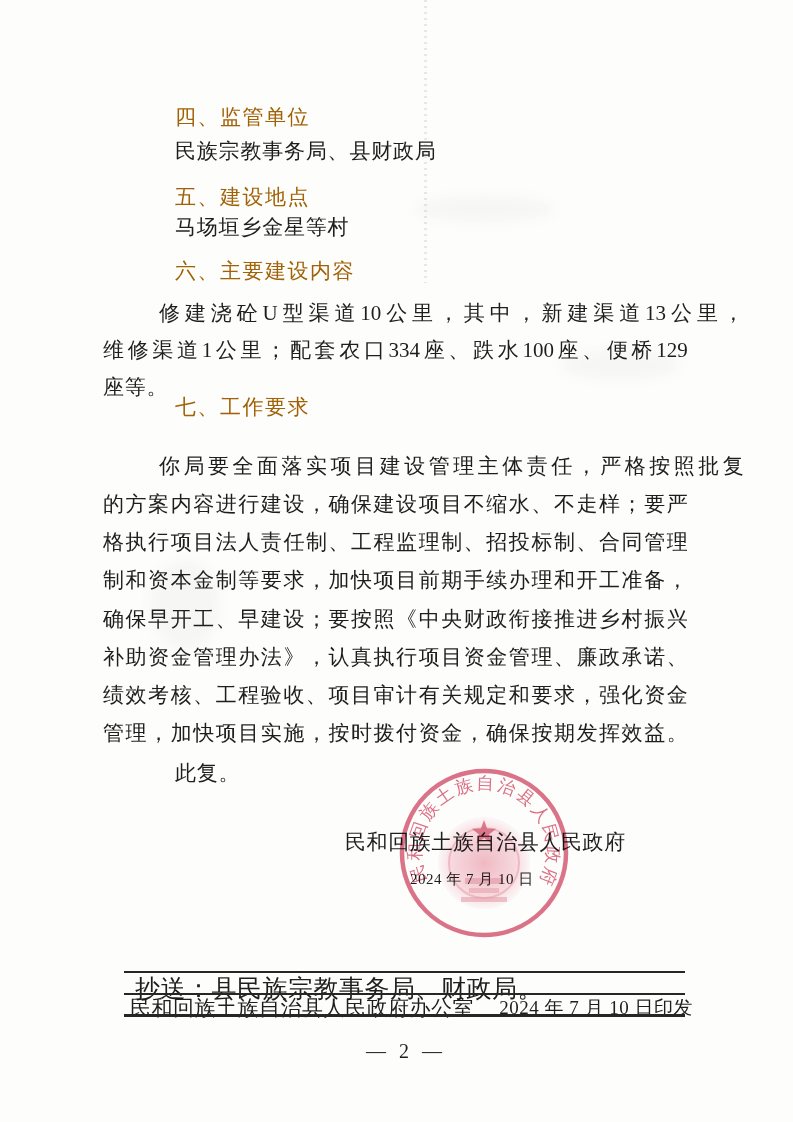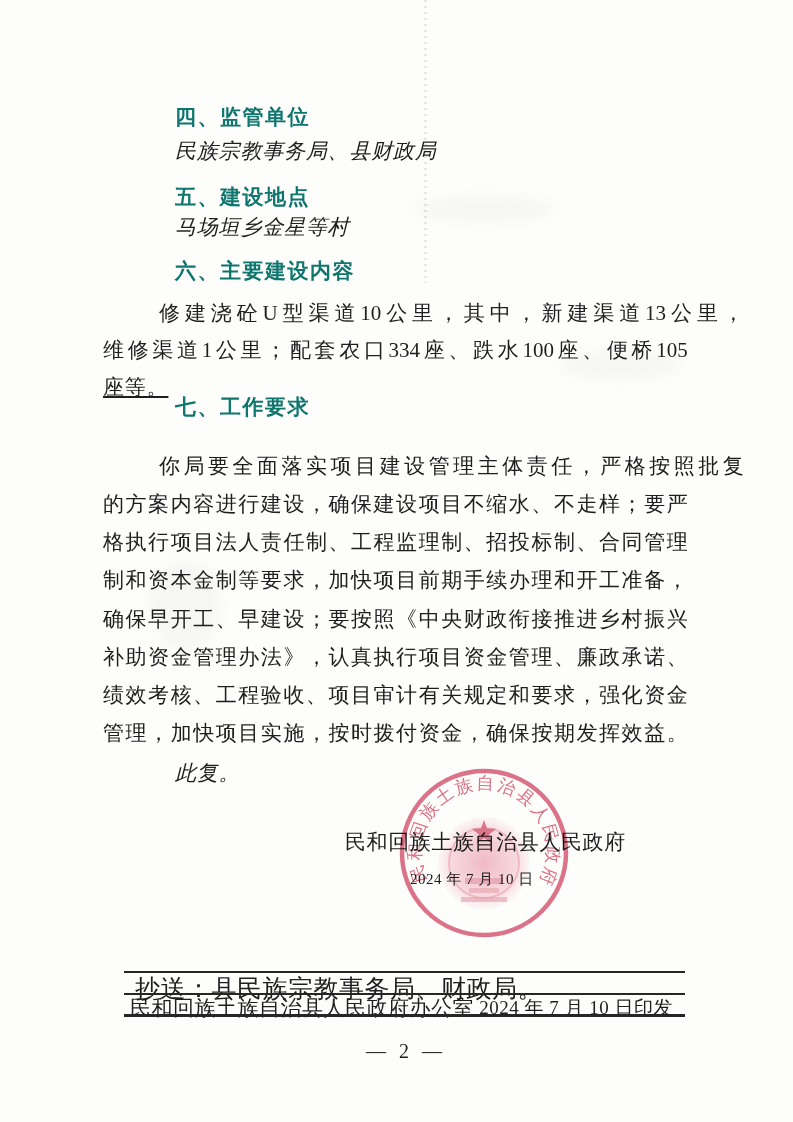--- a/index.html
+++ b/index.html
@@ -6,40 +6,40 @@
   body{
     width:793px;height:1122px;position:relative;overflow:hidden;
     background:#fdfdfc;
     font-family:"Liberation Serif","DejaVu Serif",serif;
     color:#1e1e1e;
   }
   
   .line{position:absolute;left:103px;width:585px;height:30px;
     font-size:21px;line-height:26px;white-space:nowrap;}
   .h{font-family:"Liberation Sans","DejaVu Sans",sans-serif;
-     font-weight:700;letter-spacing:1.5px;padding-left:72px;color:#0f766e;}
-  .s{letter-spacing:0.8px;padding-left:72px;font-style:italic;}
-  .s0{letter-spacing:0.8px;padding-left:0;text-decoration:underline;}
+     font-weight:400;letter-spacing:1.5px;padding-left:72px;color:#a16207;}
+  .s{letter-spacing:0.8px;padding-left:72px;}
+  .s0{letter-spacing:0.8px;padding-left:0;}
   .jline{display:flex;justify-content:space-between;letter-spacing:0;}
   .jline span{flex:0 0 auto;}
   .ind{padding-left:56px;}
   
   .sig-org{position:absolute;left:345px;top:828px;font-size:21px;letter-spacing:0.6px;z-index:2;}
   .sig-date{position:absolute;left:410px;top:870px;font-size:15px;letter-spacing:0.5px;z-index:2;}
   
   .seal{position:absolute;left:397px;top:766px;width:174px;height:174px;
     z-index:3;mix-blend-mode:multiply;opacity:.88;pointer-events:none;}
   
   .rule{position:absolute;left:124px;width:561px;background:#262626;}
   .r1{top:971px;height:2px;}
   .r2{top:993px;height:1.5px;}
   .r3{top:1014px;height:2.5px;}
   .cc{position:absolute;left:135px;top:972px;font-size:25px;letter-spacing:0.5px;white-space:nowrap;}
   .office{position:absolute;left:130px;top:994px;font-size:21px;letter-spacing:0.5px;white-space:nowrap;}
-  .printdate{position:absolute;right:120px;top:995px;font-size:19px;letter-spacing:0.5px;white-space:nowrap;}
+  .printdate{position:absolute;right:100px;top:995px;font-size:19px;letter-spacing:0.5px;white-space:nowrap;}
   .pagenum{position:absolute;left:336px;top:1040px;width:140px;text-align:center;
     font-size:20px;letter-spacing:4px;white-space:nowrap;}
   
   .scan-line{position:absolute;left:424px;top:0;width:3px;height:283px;opacity:.55;
     background:repeating-linear-gradient(180deg,rgba(110,110,110,.28) 0 2px,transparent 2px 6px);}
   .smudge{position:absolute;background:rgba(60,60,60,.035);filter:blur(6px);border-radius:50%;}
   .sm1{left:415px;top:196px;width:140px;height:26px;}
   .sm2{left:560px;top:350px;width:120px;height:30px;}
   .sm3{left:150px;top:560px;width:70px;height:90px;}
 </style>
@@ -97,21 +97,21 @@
     <span>334</span>
     <span>座</span>
     <span>、</span>
     <span>跌</span>
     <span>水</span>
     <span>100</span>
     <span>座</span>
     <span>、</span>
     <span>便</span>
     <span>桥</span>
-    <span>105</span>
+    <span>129</span>
   </div>
 <div class="line s0" style="top:374px">座等。</div>
 <div class="line h" style="top:394px">七、工作要求</div>
 <div class="line jline ind" style="top:453px">
     <span>你</span>
     <span>局</span>
     <span>要</span>
     <span>全</span>
     <span>面</span>
     <span>落</span>

